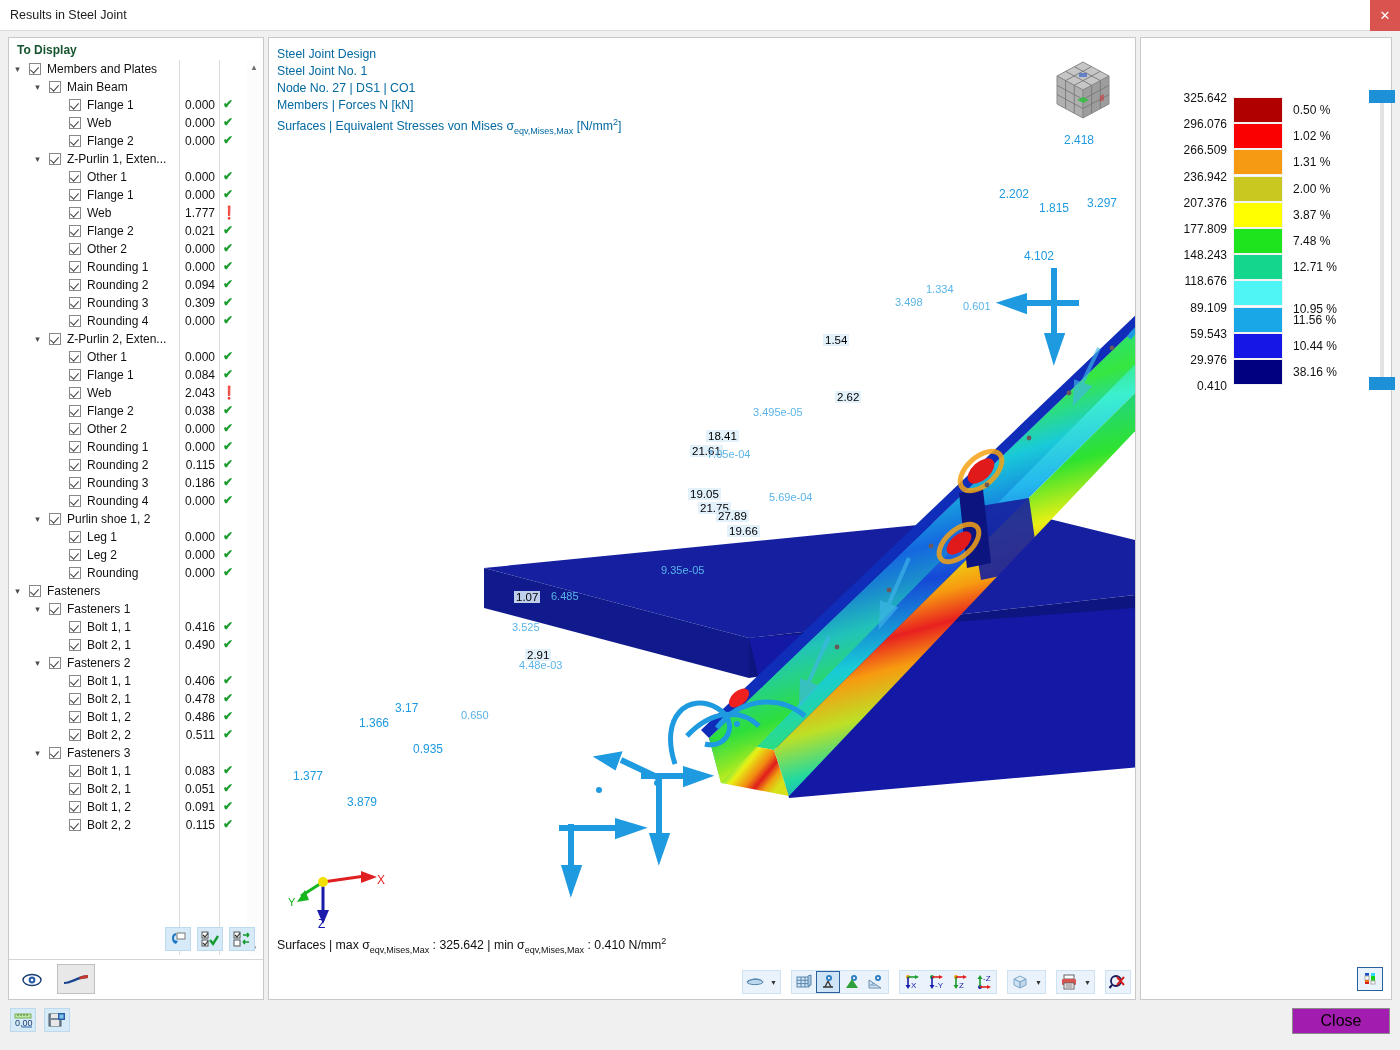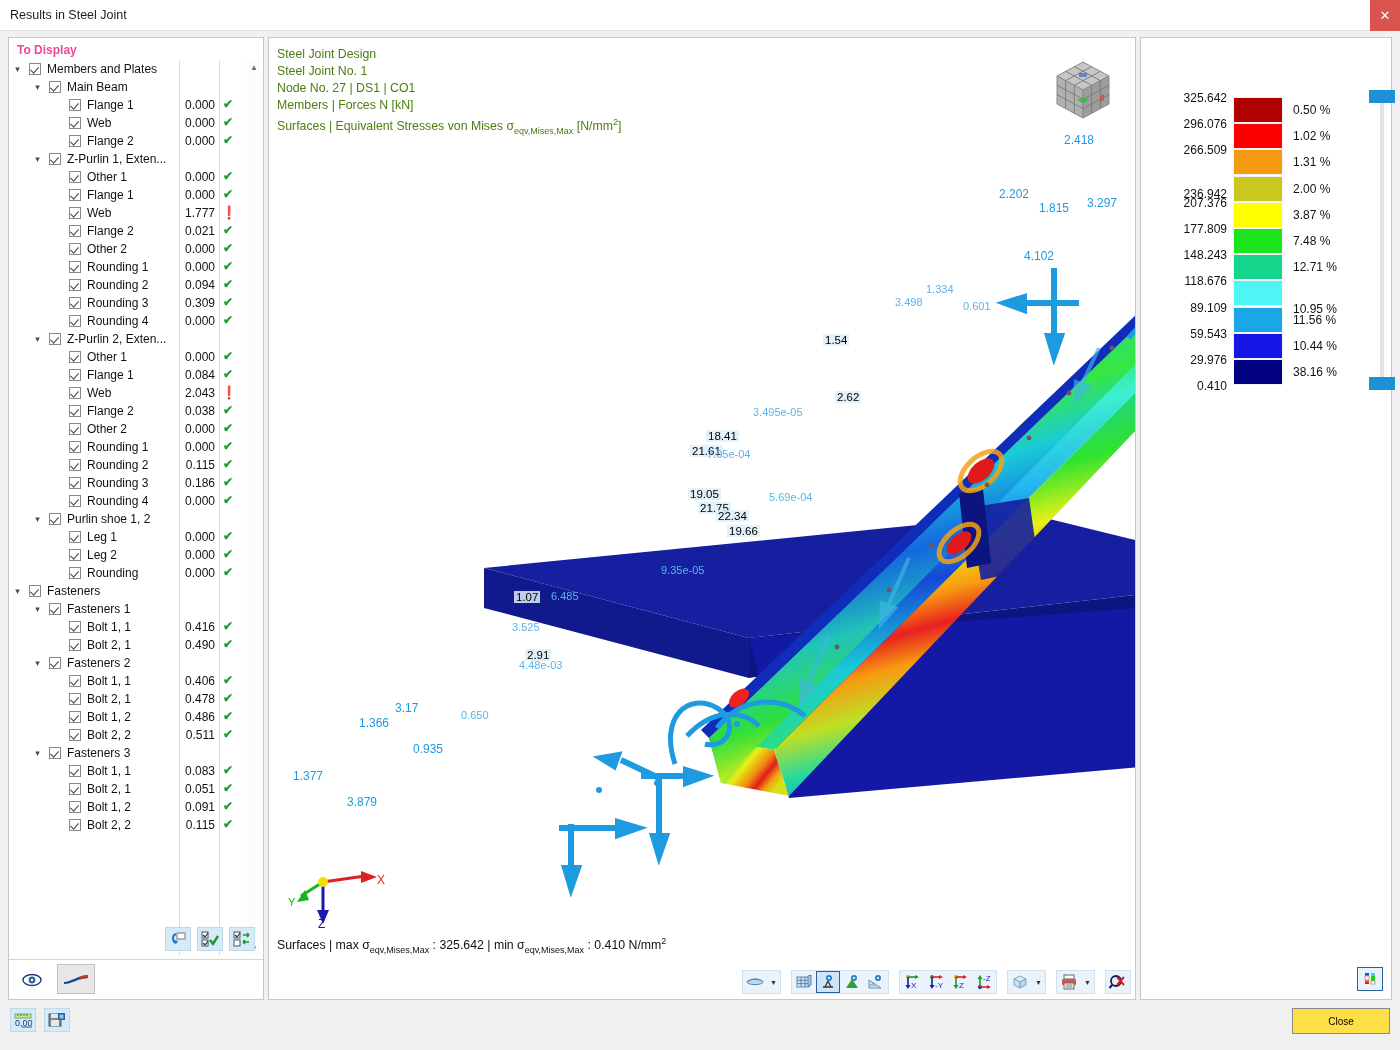--- a/index.html
+++ b/index.html
@@ -30,21 +30,21 @@
     cursor: pointer;
   }
 
   
   .left-panel {
     position: absolute; left: 8px; top: 37px; width: 256px; height: 963px;
     background: #ffffff; border: 1px solid #c8c8c8;
   }
   .to-display {
     position: absolute; left: 8px; top: 5px;
-    color: #ec4899; font-size: 12px; font-weight: bold;
+    color: #14532d; font-size: 12px; font-weight: bold;
   }
   .tree {
     position: absolute; left: 0px; top: 22px; width: 254px; height: 895px;
     overflow: hidden;
   }
   .col-div1 { position: absolute; left: 170px; top: 22px; width: 1px; height: 895px; background: #dcdcdc; }
   .col-div2 { position: absolute; left: 210px; top: 22px; width: 1px; height: 895px; background: #dcdcdc; }
 
   .trow { position: relative; height: 18px; white-space: nowrap; }
   .twist {
@@ -99,21 +99,21 @@
     position: absolute; left: 48px; top: 4px; width: 38px; height: 30px;
     background: #e8e8e8; border: 1px solid #c0c0c0;
     display: flex; align-items: center; justify-content: center; cursor: pointer;
   }
 
   
   .viewport {
     position: absolute; left: 268px; top: 37px; width: 868px; height: 963px;
     background: #ffffff; border: 1px solid #c8c8c8;
   }
-  .vp-header { position: absolute; left: 8px; top: 8px; font-size: 12.3px; line-height: 17px; color: #4d7c0f; }
+  .vp-header { position: absolute; left: 8px; top: 8px; font-size: 12.3px; line-height: 17px; color: #0369a1; }
   .vp-footer { position: absolute; left: 8px; bottom: 40px; font-size: 12.3px; line-height: 18px; color: #111; }
   .sub { font-size: 9px; vertical-align: sub; }
   .sup { font-size: 9px; vertical-align: super; }
 
   .vp-toolbar {
     position: absolute; right: 4px; bottom: 4px; height: 26px;
     display: flex; align-items: center; gap: 1px;
   }
   .tb-group { display: flex; align-items: center; background: #eaf3fb; border: 1px solid #cfe2f2; height: 24px; }
   .tb-btn {
@@ -151,22 +151,22 @@
 
   
   .bottombar { position: absolute; left: 0; bottom: 0; width: 1400px; height: 50px; background: #f0f0f0; }
   .bb-btn {
     position: absolute; top: 8px; width: 26px; height: 24px;
     background: #d6eaf8; border: 1px solid #bcd9ee;
     display: flex; align-items: center; justify-content: center; cursor: pointer;
   }
   .close-btn {
     position: absolute; right: 10px; top: 8px; width: 98px; height: 26px;
-    background: #fde047; border: 1px solid #8a8a8a;
-    font-size: 10px; font-family: "Liberation Sans", sans-serif;
+    background: #a21caf; border: 1px solid #8a8a8a;
+    font-size: 16px; font-family: "Liberation Sans", sans-serif;
     cursor: pointer;
   }
 
   
   .scene { position: absolute; left: 0; top: 0; width: 866px; height: 961px; overflow: hidden; }
   .navcube { position: absolute; left: 780px; top: 18px; width: 68px; height: 68px; }
 
   .axis-ind { position: absolute; left: 18px; top: 828px; width: 100px; height: 62px; }
 
   .label3d {
@@ -674,21 +674,21 @@
           <circle cx="36" cy="16" r="5" fill="#f2e000"></circle>
         </svg>
       </div>
 
       <div id="model-labels">
           <div class="label3d" style="left: 554px; top: 296px;">1.54</div>
           <div class="label3d" style="left: 437px; top: 392px; text-align: center;">18.41</div>
           <div class="label3d" style="left: 421px; top: 407px;">21.61</div>
           <div class="label3d" style="left: 419px; top: 450px;">19.05</div>
           <div class="label3d" style="left: 429px; top: 464px;">21.75</div>
-          <div class="label3d" style="left: 447px; top: 472px;">22.34</div>
+          <div class="label3d" style="left: 447px; top: 472px;">27.89</div>
           <div class="label3d" style="left: 458px; top: 487px;">19.66</div>
           <div class="label3d" style="left: 566px; top: 353px;">2.62</div>
           <div class="label3d" style="left: 245px; top: 553px;">1.07</div>
           <div class="label3d" style="left: 256px; top: 611px;">2.91</div>
         </div>
       <div id="force-labels">
           <div class="flabel" style="left: 795px; top: 95px;">2.418</div>
           <div class="flabel" style="left: 730px; top: 149px;">2.202</div>
           <div class="flabel" style="left: 818px; top: 158px;">3.297</div>
           <div class="flabel" style="left: 770px; top: 163px;">1.815</div>
@@ -851,21 +851,21 @@
     </div>
   </div>
 
   <div class="right-panel">
 
     <div class="legend-wrap">
       <div class="lg-values" id="lg-values">
           <div class="lg-val" style="top: 1px; padding-left: 28px;">325.642</div>
           <div class="lg-val" style="top: 27.2px;">296.076</div>
           <div class="lg-val" style="top: 53.4px;">266.509</div>
-          <div class="lg-val" style="top: 79.6px; margin-top: 17px;">236.942</div>
+          <div class="lg-val" style="top: 79.6px;">236.942</div>
           <div class="lg-val" style="top: 105.8px;">207.376</div>
           <div class="lg-val" style="top: 132px;">177.809</div>
           <div class="lg-val" style="top: 158.2px;">148.243</div>
           <div class="lg-val" style="top: 184.4px;">118.676</div>
           <div class="lg-val" style="top: 210.6px;">89.109</div>
           <div class="lg-val" style="top: 236.8px;">59.543</div>
           <div class="lg-val" style="top: 263px;">29.976</div>
           <div class="lg-val" style="top: 289.2px;">0.410</div>
         </div>
       <div class="lg-bars" id="lg-bars">

